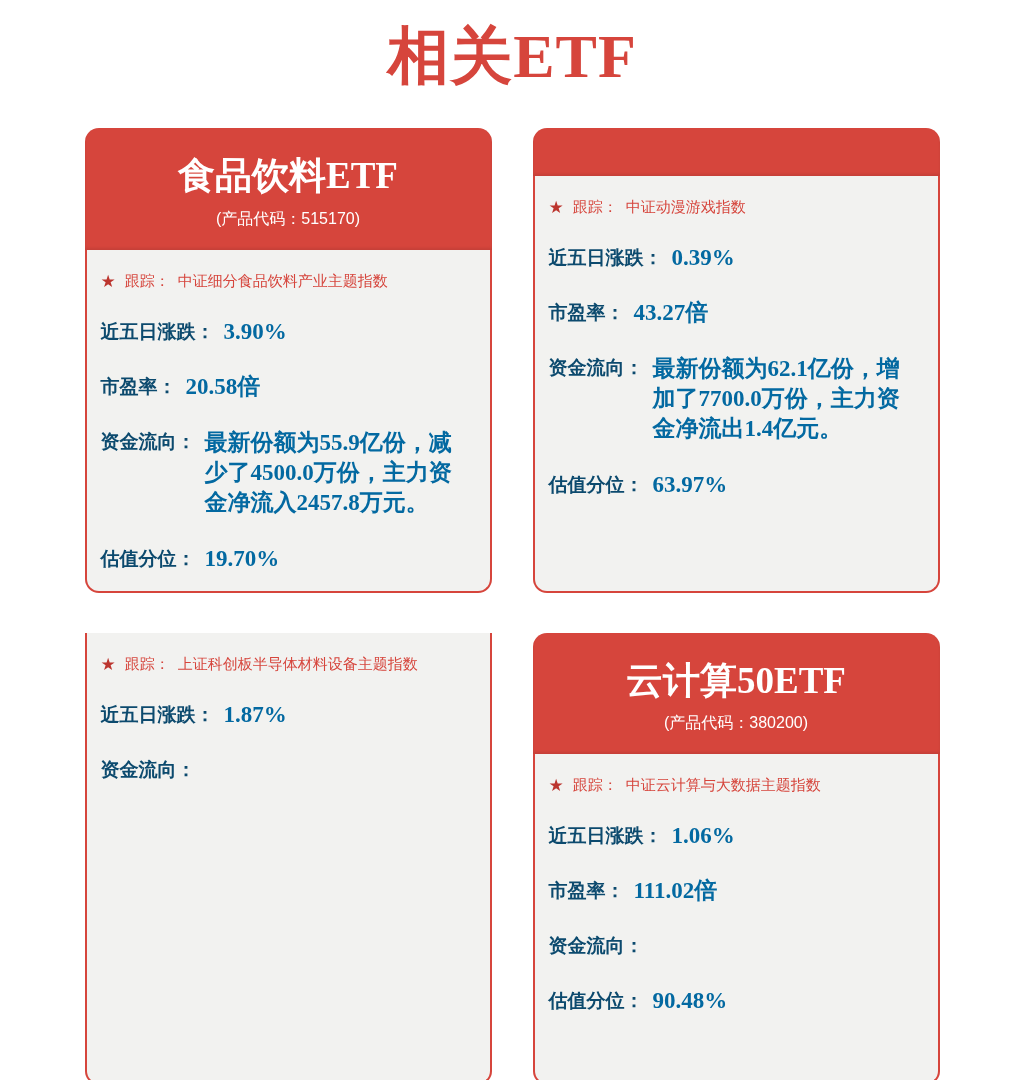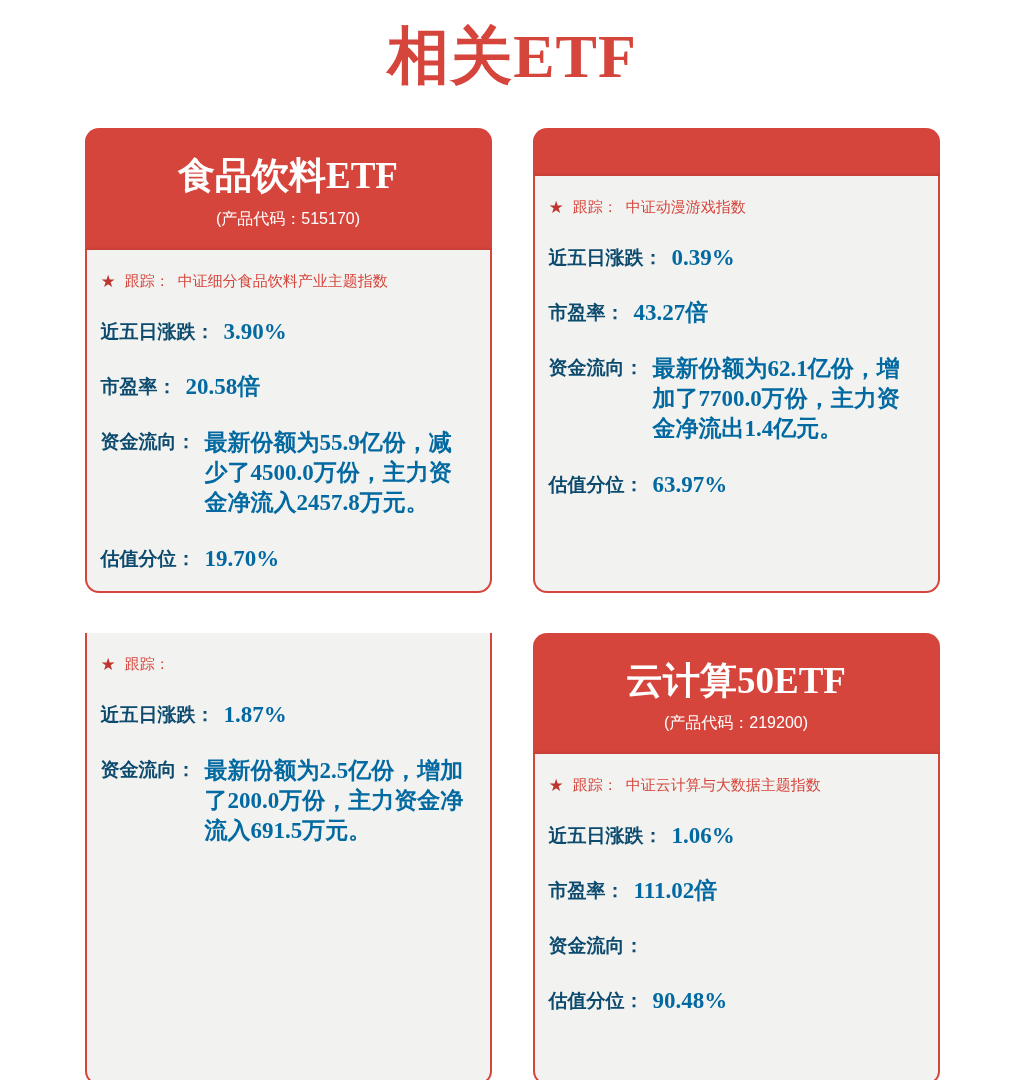--- a/index.html
+++ b/index.html
@@ -166,36 +166,36 @@
         <span class="row-value">63.97%</span>
       </div>
     </div>
   </div>
 
   <div class="card">
     <div class="card-body">
       <div class="tracking-row">
         <span class="star-icon">★</span>
         <span class="tracking-label">跟踪：</span>
+        <span>上证科创板半导体材料设备主题指数</span>
       </div>
       <div class="data-row">
         <span class="row-label">近五日涨跌：</span>
         <span class="row-value">1.87%</span>
       </div>
       <div class="data-row">
         <span class="row-label">资金流向：</span>
-        <span class="row-value flow-value">最新份额为2.5亿份，增加了200.0万份，主力资金净流入691.5万元。</span>
       </div>
     </div>
   </div>
 
   <div class="card">
     <div class="card-header">
       <div class="card-title"><span>云计算</span><span class="latin">50ETF</span></div>
-      <div class="card-code">(产品代码：219200)</div>
+      <div class="card-code">(产品代码：380200)</div>
     </div>
     <div class="card-body">
       <div class="tracking-row">
         <span class="star-icon">★</span>
         <span class="tracking-label">跟踪：</span>
         <span>中证云计算与大数据主题指数</span>
       </div>
       <div class="data-row">
         <span class="row-label">近五日涨跌：</span>
         <span class="row-value">1.06%</span>

